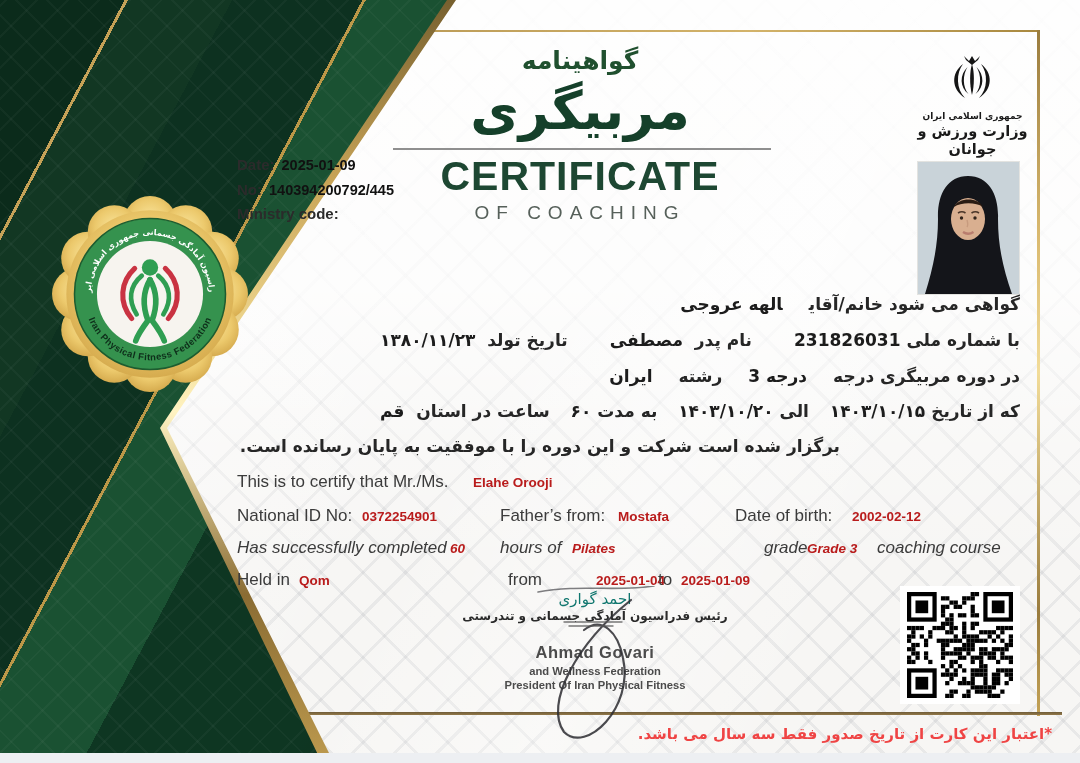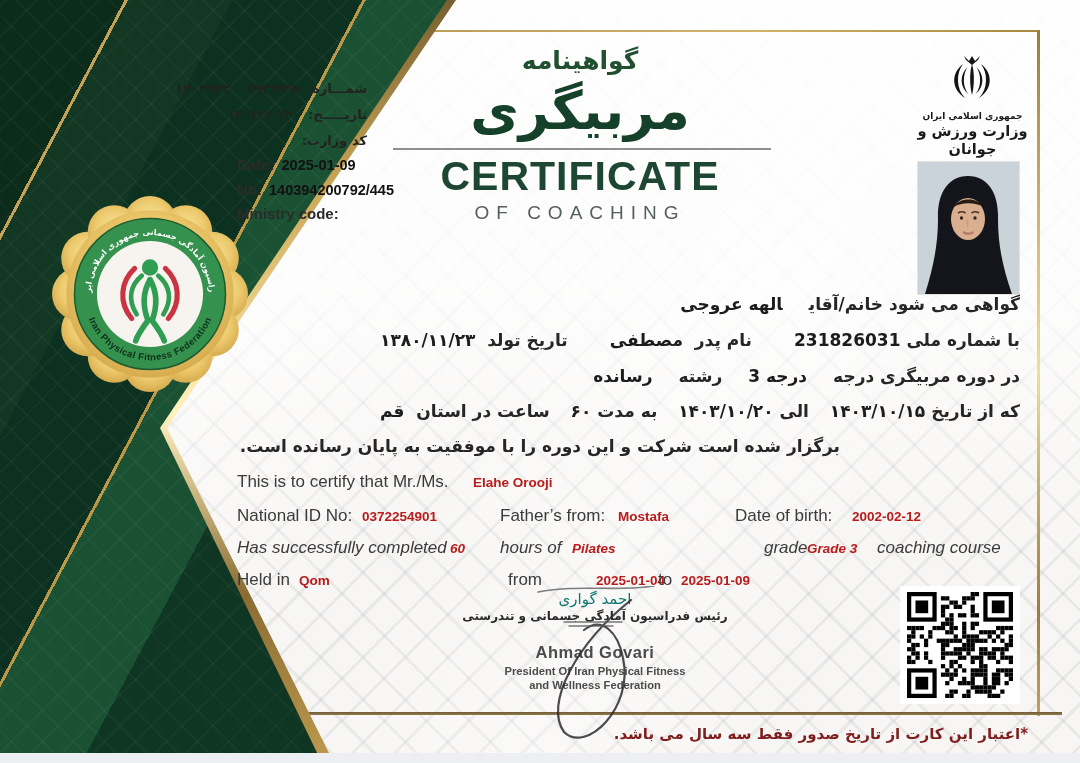--- a/index.html
+++ b/index.html
@@ -95,21 +95,21 @@
   .sig-scribble{left:468px;top:586px;z-index:5;pointer-events:none;}
 
   
   .qr{left:900px;top:586px;width:120px;height:118px;background:#fff;z-index:5;
       display:flex;align-items:center;justify-content:center;}
 
   
   .seal{left:50px;top:194px;z-index:4;}
 
   
-  .footer-note{right:52px;top:725px;z-index:5;font-size:15px;font-weight:700;color:#7f1d1d;}
+  .footer-note{right:28px;top:725px;z-index:5;font-size:15px;font-weight:700;color:#ef4444;}
 </style>
 </head>
 <body>
 
 <div class="cert">
 
   <div class="paper">
     <div class="lattice"></div>
     <div class="wash"></div>
     <div class="sheen"></div>
@@ -161,25 +161,20 @@
         <path d="M98,84 C91,96 90,108 96,124 C90,132 86,138 84,144" stroke="#2f9e52" stroke-width="5.5"></path>
         <path d="M98,84 C105,96 106,108 100,124 C106,132 110,138 112,144" stroke="#2f9e52" stroke-width="5.5"></path>
         <path d="M90,80 C78,90 76,104 85,118" stroke="#2f9e52" stroke-width="4.5"></path>
         <path d="M106,80 C118,90 120,104 111,118" stroke="#2f9e52" stroke-width="4.5"></path>
         <path d="M83,73 C69,86 67,106 80,122" stroke="#c93342" stroke-width="5"></path>
         <path d="M113,73 C127,86 129,106 116,122" stroke="#c93342" stroke-width="5"></path>
       </g>
     </svg>
   </div>
 
-  <div class="abs meta-fa fa" dir="rtl">
-    <div><span class="lbl">شمـــاره:</span><span class="val">۱۴۰۳۹۴۲۰۰۷۹۲/۴۴۵</span></div>
-    <div><span class="lbl">تاریـــــخ:</span><span class="val">۱۴۰۳/۱۰/۲۰</span></div>
-    <div><span class="lbl">کد وزارت:</span></div>
-  </div>
 
   <div class="abs meta-en">
     <div><span class="lbl">Date:</span><span class="val">2025-01-09</span></div>
     <div><span class="lbl">No:</span><span class="val">140394200792/445</span></div>
     <div><span class="lbl">Ministry code:</span></div>
   </div>
 
   <div class="abs titleblock">
     <div class="t-fa-small fa">گواهینامه</div>
     <div class="t-fa-large fa">مربیگری</div>
@@ -223,21 +218,21 @@
   </div>
   <div class="abs fa-line fa fa-spread" dir="rtl" style="top:330px;">
     <span><span>با شماره ملی</span> <b>231826031</b></span>
     <span><span>نام پدر</span>&nbsp;&nbsp;<b>مصطفی</b></span>
     <span><span>تاریخ تولد</span>&nbsp;&nbsp;<b>۱۳۸۰/۱۱/۲۳</b></span>
   </div>
   <div class="abs fa-line fa fa-gapline" dir="rtl" style="top:366px;">
     <span>در دوره مربیگری درجه</span>
     <b>درجه 3</b>
     <span>رشته</span>
-    <b>رسانده</b>
+    <b>ایران</b>
   </div>
   <div class="abs fa-line fa fa-spread" dir="rtl" style="top:401px;">
     <span><span>که از تاریخ</span> <b>۱۴۰۳/۱۰/۱۵</b></span>
     <span><span>الی</span> <b>۱۴۰۳/۱۰/۲۰</b></span>
     <span><span>به مدت</span> <b>۶۰</b></span>
     <span><span>ساعت در استان</span>&nbsp;&nbsp;<b>قم</b></span>
   </div>
   <div class="abs fa-line fa" dir="rtl" style="right:240px;top:436px;">برگزار شده است شرکت و این دوره را با موفقیت به پایان رسانده است.</div>
 
   <div class="abs en-line" style="top:472px;">
@@ -268,22 +263,22 @@
     <span class="eval" style="left:311px;margin-left:48px;">2025-01-04</span>
     <span class="elbl" style="left:421px;">to</span>
     <span class="eval" style="left:444px;">2025-01-09</span>
   </div>
 
   <div class="abs sigblock">
     <div class="sig-fa-name fa">احمد گواری</div>
     <div class="sig-fa-title fa">رئیس فدراسیون آمادگی جسمانی و تندرستی</div>
     <div class="sig-en-name">Ahmad Govari</div>
     <div class="sig-en-title">
+      <div>and Wellness Federation</div>
       <div>President Of Iran Physical Fitness</div>
-      <div>and Wellness Federation</div>
     </div>
   </div>
   <div class="abs sig-scribble">
     <svg width="250" height="170" viewBox="0 0 250 170" fill="none" stroke="#2b2b30" stroke-linecap="round">
       <path d="M163,14 C108,58 76,118 96,146 C118,168 166,122 155,72 C150,46 134,30 116,44" stroke-width="2.2" opacity="0.85"></path>
       <path d="M70,6 C110,-2 150,6 186,0" stroke-width="1.6" opacity="0.6"></path>
       <path d="M96,36 h58 M101,40 h44" stroke="#555" stroke-width="1.4" opacity="0.8"></path>
     </svg>
   </div>
 

